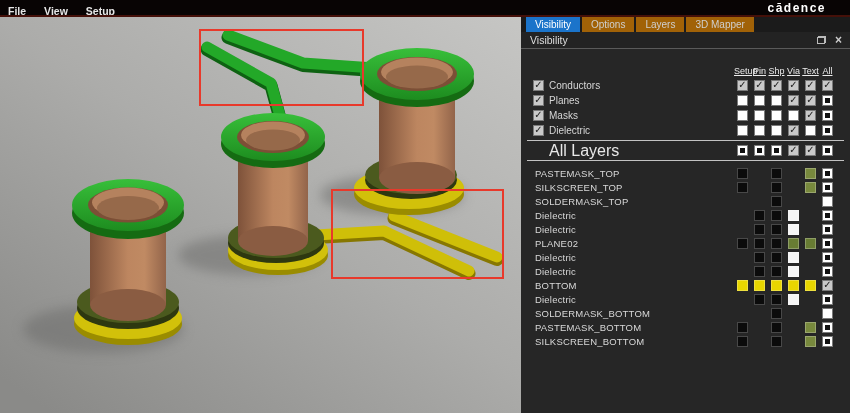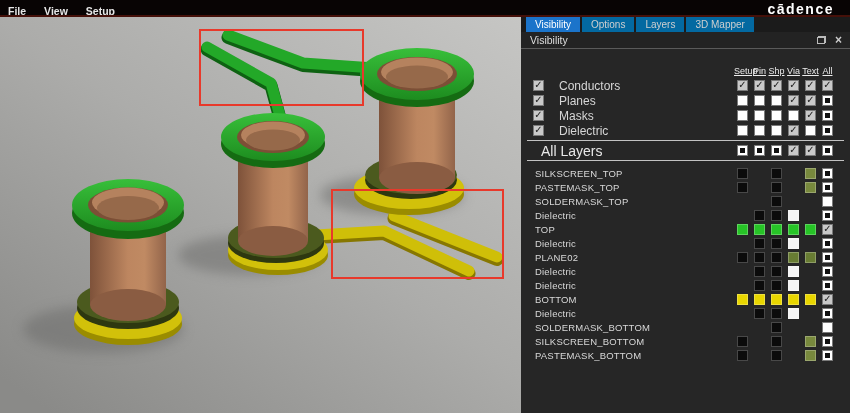--- a/index.html
+++ b/index.html
@@ -1,58 +1,58 @@
 <!DOCTYPE html>
 <html><head>
 <meta charset="utf-8">
 <style>
   html,body{margin:0;padding:0;background:#000;}
   #app{position:relative;width:850px;height:413px;overflow:hidden;font-family:"Liberation Sans",sans-serif;background:#262626;}
 
   
   #menubar{position:absolute;left:0;top:0;width:850px;height:21px;background:#080404;display:flex;align-items:center;gap:18px;padding-left:8px;box-sizing:border-box;font-weight:bold;}
   .menu-item{font-size:10.5px;color:#e6e6e6;cursor:default;}
-  #brand{position:absolute;right:16px;top:1px;font-size:14px;font-weight:bold;color:#ffffff;letter-spacing:1.5px;}
+  #brand{position:absolute;right:24px;top:1px;font-size:12px;font-weight:bold;color:#ffffff;letter-spacing:1.5px;}
   #maroon-line{position:absolute;left:0;top:15px;width:850px;height:2px;background:#451009;}
 
   
   #viewport{position:absolute;left:0;top:17px;width:521px;height:396px;}
   #viewport svg{display:block;}
 
   
   #panel{position:absolute;left:521px;top:17px;width:329px;height:396px;background:#262626;box-sizing:border-box;overflow:hidden;}
   #tabbar{height:15px;background:#1b1b1b;display:flex;gap:2px;padding-left:5px;align-items:stretch;overflow:hidden;}
-  .tab{font-size:10px;color:#cfcfcf;background:#0369a1;padding:0 9px;display:flex;align-items:center;white-space:nowrap;cursor:default;}
+  .tab{font-size:10px;color:#cfcfcf;background:#a16207;padding:0 9px;display:flex;align-items:center;white-space:nowrap;cursor:default;}
   .tab.active{background:#1b74ca;color:#ffffff;}
   #titlebar{height:16px;background:#232323;border-bottom:1px solid #5a5a5a;display:flex;align-items:center;padding:0 8px 0 9px;}
   #titlebar .t{flex:1;font-size:10.5px;color:#dddddd;}
   .tb-icon{margin-left:9px;cursor:default;}
   .float-icon{position:relative;width:9px;height:8px;}
   .float-icon .sq1{position:absolute;right:0;top:0;width:6px;height:5px;border:1px solid #bbbbbb;}
   .float-icon .sq2{position:absolute;left:0;bottom:0;width:6px;height:5px;border:1px solid #bbbbbb;background:#232323;}
   .close-icon{color:#cccccc;font-size:12px;font-weight:bold;line-height:10px;}
 
   #panel-content{padding-top:14px;}
   .vrow{display:flex;align-items:center;height:15px;padding:0 14px 0 12px;}
-  .vrow .lbl{flex:1;font-size:12px;color:#d6d6d6;margin-left:15px;}
+  .vrow .lbl{flex:1;font-size:10px;color:#d6d6d6;margin-left:5px;}
   .cells{display:flex;}
   .cell{width:17px;display:flex;justify-content:center;align-items:center;}
   .col-h{width:17px;text-align:center;font-size:9px;color:#ececec;text-decoration:underline;}
 
   .cb{width:9px;height:9px;position:relative;display:inline-block;background:#ffffff;box-sizing:content-box;border:1px solid #7a7a7a;}
   .cb-checked{background:#c9c9c9;}
   .cb-checked::after{content:"\2713";position:absolute;left:0;top:-1px;width:100%;text-align:center;font-size:10px;line-height:10px;color:#1c1c1c;}
   .cb-partial::after{content:"";position:absolute;left:2px;top:2px;right:2px;bottom:2px;background:#121212;}
   .cb-white{background:#ffffff;}
 
   .swatch{width:9px;height:9px;display:inline-block;border:1px solid rgba(255,255,255,0.25);}
 
   .sep{height:1px;background:#c2c2c2;margin:2px 6px;}
   #all-layers-row{height:15px;}
-  #all-layers-row .lbl{font-size:14px;color:#e8e8e8;margin-left:8px;}
+  #all-layers-row .lbl{font-size:16px;color:#e8e8e8;margin-left:16px;}
   .layer-row{height:14px;padding:0 14px 0 14px;}
   .layer-row .lbl{font-size:9.5px;color:#d9d9d9;margin-left:0;letter-spacing:0.2px;}
   #layers-gap{height:3px;}
 </style>
 </head>
 <body>
 
 <div id="app">
 
   <div id="menubar">
@@ -309,272 +309,249 @@
             </span>
             <span class="cell">
               <span class="cb cb-partial"></span>
             </span>
           </span>
         </div>
       <div class="sep"></div>
       <div id="layers-gap"></div>
       <div id="layer-rows">
           <div class="vrow layer-row">
+            <span class="lbl">PASTEMASK_TOP</span>
+            <span class="cells">
+              <span class="cell">
+                <span class="swatch" style="background: rgb(11, 11, 11);"></span>
+              </span>
+              <span class="cell"></span>
+              <span class="cell">
+                <span class="swatch" style="background: rgb(11, 11, 11);"></span>
+              </span>
+              <span class="cell"></span>
+              <span class="cell">
+                <span class="swatch" style="background: rgb(120, 137, 61);"></span>
+              </span>
+              <span class="cell">
+                <span class="cb cb-partial"></span>
+              </span>
+            </span>
+          </div>
+          <div class="vrow layer-row">
             <span class="lbl">SILKSCREEN_TOP</span>
             <span class="cells">
               <span class="cell">
                 <span class="swatch" style="background: rgb(11, 11, 11);"></span>
               </span>
               <span class="cell"></span>
               <span class="cell">
                 <span class="swatch" style="background: rgb(11, 11, 11);"></span>
               </span>
               <span class="cell"></span>
               <span class="cell">
                 <span class="swatch" style="background: rgb(120, 137, 61);"></span>
               </span>
               <span class="cell">
                 <span class="cb cb-partial"></span>
               </span>
             </span>
           </div>
           <div class="vrow layer-row">
-            <span class="lbl">PASTEMASK_TOP</span>
+            <span class="lbl">SOLDERMASK_TOP</span>
+            <span class="cells">
+              <span class="cell"></span>
+              <span class="cell"></span>
+              <span class="cell">
+                <span class="swatch" style="background: rgb(11, 11, 11);"></span>
+              </span>
+              <span class="cell"></span>
+              <span class="cell"></span>
+              <span class="cell">
+                <span class="cb cb-white"></span>
+              </span>
+            </span>
+          </div>
+          <div class="vrow layer-row">
+            <span class="lbl">Dielectric</span>
+            <span class="cells">
+              <span class="cell"></span>
+              <span class="cell">
+                <span class="swatch" style="background: rgb(11, 11, 11);"></span>
+              </span>
+              <span class="cell">
+                <span class="swatch" style="background: rgb(11, 11, 11);"></span>
+              </span>
+              <span class="cell">
+                <span class="swatch" style="background: rgb(245, 245, 245);"></span>
+              </span>
+              <span class="cell"></span>
+              <span class="cell">
+                <span class="cb cb-partial"></span>
+              </span>
+            </span>
+          </div>
+          <div class="vrow layer-row">
+            <span class="lbl">Dielectric</span>
+            <span class="cells">
+              <span class="cell"></span>
+              <span class="cell">
+                <span class="swatch" style="background: rgb(11, 11, 11);"></span>
+              </span>
+              <span class="cell">
+                <span class="swatch" style="background: rgb(11, 11, 11);"></span>
+              </span>
+              <span class="cell">
+                <span class="swatch" style="background: rgb(245, 245, 245);"></span>
+              </span>
+              <span class="cell"></span>
+              <span class="cell">
+                <span class="cb cb-partial"></span>
+              </span>
+            </span>
+          </div>
+          <div class="vrow layer-row">
+            <span class="lbl">PLANE02</span>
+            <span class="cells">
+              <span class="cell">
+                <span class="swatch" style="background: rgb(11, 11, 11);"></span>
+              </span>
+              <span class="cell">
+                <span class="swatch" style="background: rgb(11, 11, 11);"></span>
+              </span>
+              <span class="cell">
+                <span class="swatch" style="background: rgb(11, 11, 11);"></span>
+              </span>
+              <span class="cell">
+                <span class="swatch" style="background: rgb(104, 124, 51);"></span>
+              </span>
+              <span class="cell">
+                <span class="swatch" style="background: rgb(104, 124, 51);"></span>
+              </span>
+              <span class="cell">
+                <span class="cb cb-partial"></span>
+              </span>
+            </span>
+          </div>
+          <div class="vrow layer-row">
+            <span class="lbl">Dielectric</span>
+            <span class="cells">
+              <span class="cell"></span>
+              <span class="cell">
+                <span class="swatch" style="background: rgb(11, 11, 11);"></span>
+              </span>
+              <span class="cell">
+                <span class="swatch" style="background: rgb(11, 11, 11);"></span>
+              </span>
+              <span class="cell">
+                <span class="swatch" style="background: rgb(245, 245, 245);"></span>
+              </span>
+              <span class="cell"></span>
+              <span class="cell">
+                <span class="cb cb-partial"></span>
+              </span>
+            </span>
+          </div>
+          <div class="vrow layer-row">
+            <span class="lbl">Dielectric</span>
+            <span class="cells">
+              <span class="cell"></span>
+              <span class="cell">
+                <span class="swatch" style="background: rgb(11, 11, 11);"></span>
+              </span>
+              <span class="cell">
+                <span class="swatch" style="background: rgb(11, 11, 11);"></span>
+              </span>
+              <span class="cell">
+                <span class="swatch" style="background: rgb(245, 245, 245);"></span>
+              </span>
+              <span class="cell"></span>
+              <span class="cell">
+                <span class="cb cb-partial"></span>
+              </span>
+            </span>
+          </div>
+          <div class="vrow layer-row">
+            <span class="lbl">BOTTOM</span>
+            <span class="cells">
+              <span class="cell">
+                <span class="swatch" style="background: rgb(232, 214, 0);"></span>
+              </span>
+              <span class="cell">
+                <span class="swatch" style="background: rgb(232, 214, 0);"></span>
+              </span>
+              <span class="cell">
+                <span class="swatch" style="background: rgb(232, 214, 0);"></span>
+              </span>
+              <span class="cell">
+                <span class="swatch" style="background: rgb(232, 214, 0);"></span>
+              </span>
+              <span class="cell">
+                <span class="swatch" style="background: rgb(232, 214, 0);"></span>
+              </span>
+              <span class="cell">
+                <span class="cb cb-checked"></span>
+              </span>
+            </span>
+          </div>
+          <div class="vrow layer-row">
+            <span class="lbl">Dielectric</span>
+            <span class="cells">
+              <span class="cell"></span>
+              <span class="cell">
+                <span class="swatch" style="background: rgb(11, 11, 11);"></span>
+              </span>
+              <span class="cell">
+                <span class="swatch" style="background: rgb(11, 11, 11);"></span>
+              </span>
+              <span class="cell">
+                <span class="swatch" style="background: rgb(245, 245, 245);"></span>
+              </span>
+              <span class="cell"></span>
+              <span class="cell">
+                <span class="cb cb-partial"></span>
+              </span>
+            </span>
+          </div>
+          <div class="vrow layer-row">
+            <span class="lbl">SOLDERMASK_BOTTOM</span>
+            <span class="cells">
+              <span class="cell"></span>
+              <span class="cell"></span>
+              <span class="cell">
+                <span class="swatch" style="background: rgb(11, 11, 11);"></span>
+              </span>
+              <span class="cell"></span>
+              <span class="cell"></span>
+              <span class="cell">
+                <span class="cb cb-white"></span>
+              </span>
+            </span>
+          </div>
+          <div class="vrow layer-row">
+            <span class="lbl">PASTEMASK_BOTTOM</span>
             <span class="cells">
               <span class="cell">
                 <span class="swatch" style="background: rgb(11, 11, 11);"></span>
               </span>
               <span class="cell"></span>
               <span class="cell">
                 <span class="swatch" style="background: rgb(11, 11, 11);"></span>
               </span>
               <span class="cell"></span>
               <span class="cell">
                 <span class="swatch" style="background: rgb(120, 137, 61);"></span>
               </span>
               <span class="cell">
                 <span class="cb cb-partial"></span>
               </span>
             </span>
           </div>
           <div class="vrow layer-row">
-            <span class="lbl">SOLDERMASK_TOP</span>
-            <span class="cells">
-              <span class="cell"></span>
-              <span class="cell"></span>
-              <span class="cell">
-                <span class="swatch" style="background: rgb(11, 11, 11);"></span>
-              </span>
-              <span class="cell"></span>
-              <span class="cell"></span>
-              <span class="cell">
-                <span class="cb cb-white"></span>
-              </span>
-            </span>
-          </div>
-          <div class="vrow layer-row">
-            <span class="lbl">Dielectric</span>
-            <span class="cells">
-              <span class="cell"></span>
-              <span class="cell">
-                <span class="swatch" style="background: rgb(11, 11, 11);"></span>
-              </span>
-              <span class="cell">
-                <span class="swatch" style="background: rgb(11, 11, 11);"></span>
-              </span>
-              <span class="cell">
-                <span class="swatch" style="background: rgb(245, 245, 245);"></span>
-              </span>
-              <span class="cell"></span>
-              <span class="cell">
-                <span class="cb cb-partial"></span>
-              </span>
-            </span>
-          </div>
-          <div class="vrow layer-row">
-            <span class="lbl">TOP</span>
-            <span class="cells">
-              <span class="cell">
-                <span class="swatch" style="background: rgb(39, 196, 39);"></span>
-              </span>
-              <span class="cell">
-                <span class="swatch" style="background: rgb(39, 196, 39);"></span>
-              </span>
-              <span class="cell">
-                <span class="swatch" style="background: rgb(39, 196, 39);"></span>
-              </span>
-              <span class="cell">
-                <span class="swatch" style="background: rgb(39, 196, 39);"></span>
-              </span>
-              <span class="cell">
-                <span class="swatch" style="background: rgb(39, 196, 39);"></span>
-              </span>
-              <span class="cell">
-                <span class="cb cb-checked"></span>
-              </span>
-            </span>
-          </div>
-          <div class="vrow layer-row">
-            <span class="lbl">Dielectric</span>
-            <span class="cells">
-              <span class="cell"></span>
-              <span class="cell">
-                <span class="swatch" style="background: rgb(11, 11, 11);"></span>
-              </span>
-              <span class="cell">
-                <span class="swatch" style="background: rgb(11, 11, 11);"></span>
-              </span>
-              <span class="cell">
-                <span class="swatch" style="background: rgb(245, 245, 245);"></span>
-              </span>
-              <span class="cell"></span>
-              <span class="cell">
-                <span class="cb cb-partial"></span>
-              </span>
-            </span>
-          </div>
-          <div class="vrow layer-row">
-            <span class="lbl">PLANE02</span>
-            <span class="cells">
-              <span class="cell">
-                <span class="swatch" style="background: rgb(11, 11, 11);"></span>
-              </span>
-              <span class="cell">
-                <span class="swatch" style="background: rgb(11, 11, 11);"></span>
-              </span>
-              <span class="cell">
-                <span class="swatch" style="background: rgb(11, 11, 11);"></span>
-              </span>
-              <span class="cell">
-                <span class="swatch" style="background: rgb(104, 124, 51);"></span>
-              </span>
-              <span class="cell">
-                <span class="swatch" style="background: rgb(104, 124, 51);"></span>
-              </span>
-              <span class="cell">
-                <span class="cb cb-partial"></span>
-              </span>
-            </span>
-          </div>
-          <div class="vrow layer-row">
-            <span class="lbl">Dielectric</span>
-            <span class="cells">
-              <span class="cell"></span>
-              <span class="cell">
-                <span class="swatch" style="background: rgb(11, 11, 11);"></span>
-              </span>
-              <span class="cell">
-                <span class="swatch" style="background: rgb(11, 11, 11);"></span>
-              </span>
-              <span class="cell">
-                <span class="swatch" style="background: rgb(245, 245, 245);"></span>
-              </span>
-              <span class="cell"></span>
-              <span class="cell">
-                <span class="cb cb-partial"></span>
-              </span>
-            </span>
-          </div>
-          <div class="vrow layer-row">
-            <span class="lbl">Dielectric</span>
-            <span class="cells">
-              <span class="cell"></span>
-              <span class="cell">
-                <span class="swatch" style="background: rgb(11, 11, 11);"></span>
-              </span>
-              <span class="cell">
-                <span class="swatch" style="background: rgb(11, 11, 11);"></span>
-              </span>
-              <span class="cell">
-                <span class="swatch" style="background: rgb(245, 245, 245);"></span>
-              </span>
-              <span class="cell"></span>
-              <span class="cell">
-                <span class="cb cb-partial"></span>
-              </span>
-            </span>
-          </div>
-          <div class="vrow layer-row">
-            <span class="lbl">BOTTOM</span>
-            <span class="cells">
-              <span class="cell">
-                <span class="swatch" style="background: rgb(232, 214, 0);"></span>
-              </span>
-              <span class="cell">
-                <span class="swatch" style="background: rgb(232, 214, 0);"></span>
-              </span>
-              <span class="cell">
-                <span class="swatch" style="background: rgb(232, 214, 0);"></span>
-              </span>
-              <span class="cell">
-                <span class="swatch" style="background: rgb(232, 214, 0);"></span>
-              </span>
-              <span class="cell">
-                <span class="swatch" style="background: rgb(232, 214, 0);"></span>
-              </span>
-              <span class="cell">
-                <span class="cb cb-checked"></span>
-              </span>
-            </span>
-          </div>
-          <div class="vrow layer-row">
-            <span class="lbl">Dielectric</span>
-            <span class="cells">
-              <span class="cell"></span>
-              <span class="cell">
-                <span class="swatch" style="background: rgb(11, 11, 11);"></span>
-              </span>
-              <span class="cell">
-                <span class="swatch" style="background: rgb(11, 11, 11);"></span>
-              </span>
-              <span class="cell">
-                <span class="swatch" style="background: rgb(245, 245, 245);"></span>
-              </span>
-              <span class="cell"></span>
-              <span class="cell">
-                <span class="cb cb-partial"></span>
-              </span>
-            </span>
-          </div>
-          <div class="vrow layer-row">
-            <span class="lbl">SOLDERMASK_BOTTOM</span>
-            <span class="cells">
-              <span class="cell"></span>
-              <span class="cell"></span>
-              <span class="cell">
-                <span class="swatch" style="background: rgb(11, 11, 11);"></span>
-              </span>
-              <span class="cell"></span>
-              <span class="cell"></span>
-              <span class="cell">
-                <span class="cb cb-white"></span>
-              </span>
-            </span>
-          </div>
-          <div class="vrow layer-row">
             <span class="lbl">SILKSCREEN_BOTTOM</span>
-            <span class="cells">
-              <span class="cell">
-                <span class="swatch" style="background: rgb(11, 11, 11);"></span>
-              </span>
-              <span class="cell"></span>
-              <span class="cell">
-                <span class="swatch" style="background: rgb(11, 11, 11);"></span>
-              </span>
-              <span class="cell"></span>
-              <span class="cell">
-                <span class="swatch" style="background: rgb(120, 137, 61);"></span>
-              </span>
-              <span class="cell">
-                <span class="cb cb-partial"></span>
-              </span>
-            </span>
-          </div>
-          <div class="vrow layer-row">
-            <span class="lbl">PASTEMASK_BOTTOM</span>
             <span class="cells">
               <span class="cell">
                 <span class="swatch" style="background: rgb(11, 11, 11);"></span>
               </span>
               <span class="cell"></span>
               <span class="cell">
                 <span class="swatch" style="background: rgb(11, 11, 11);"></span>
               </span>
               <span class="cell"></span>
               <span class="cell">

